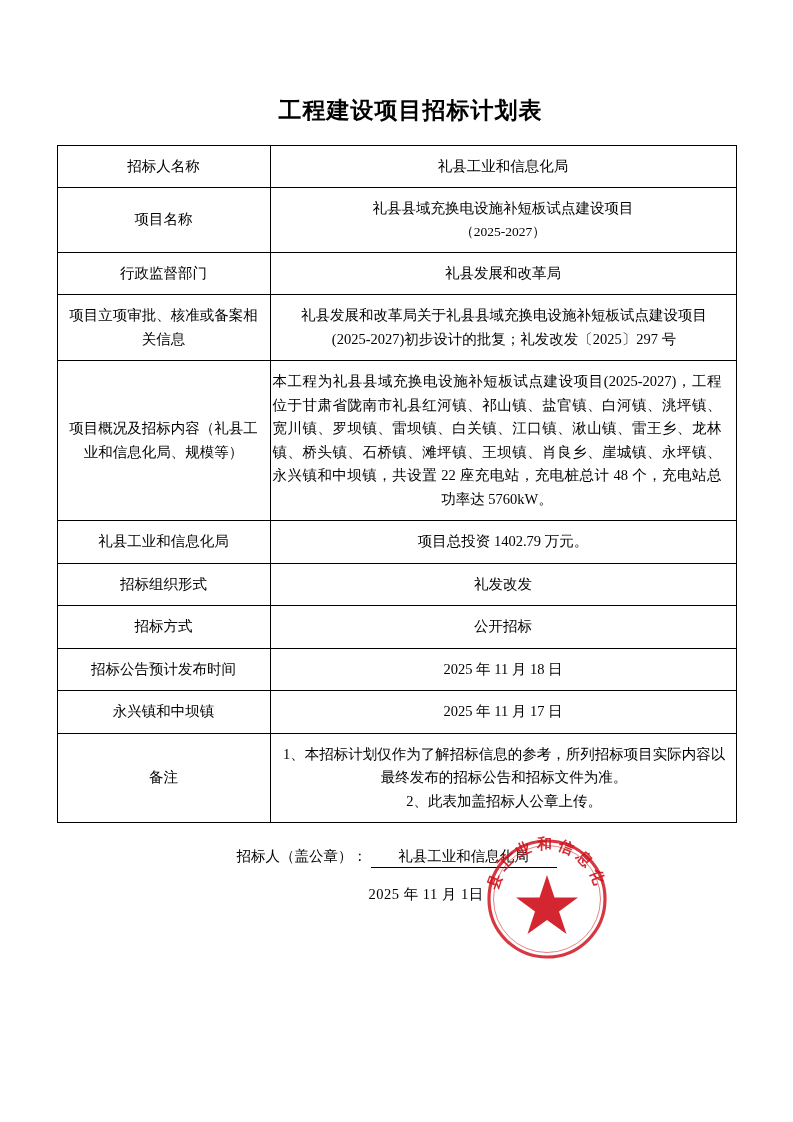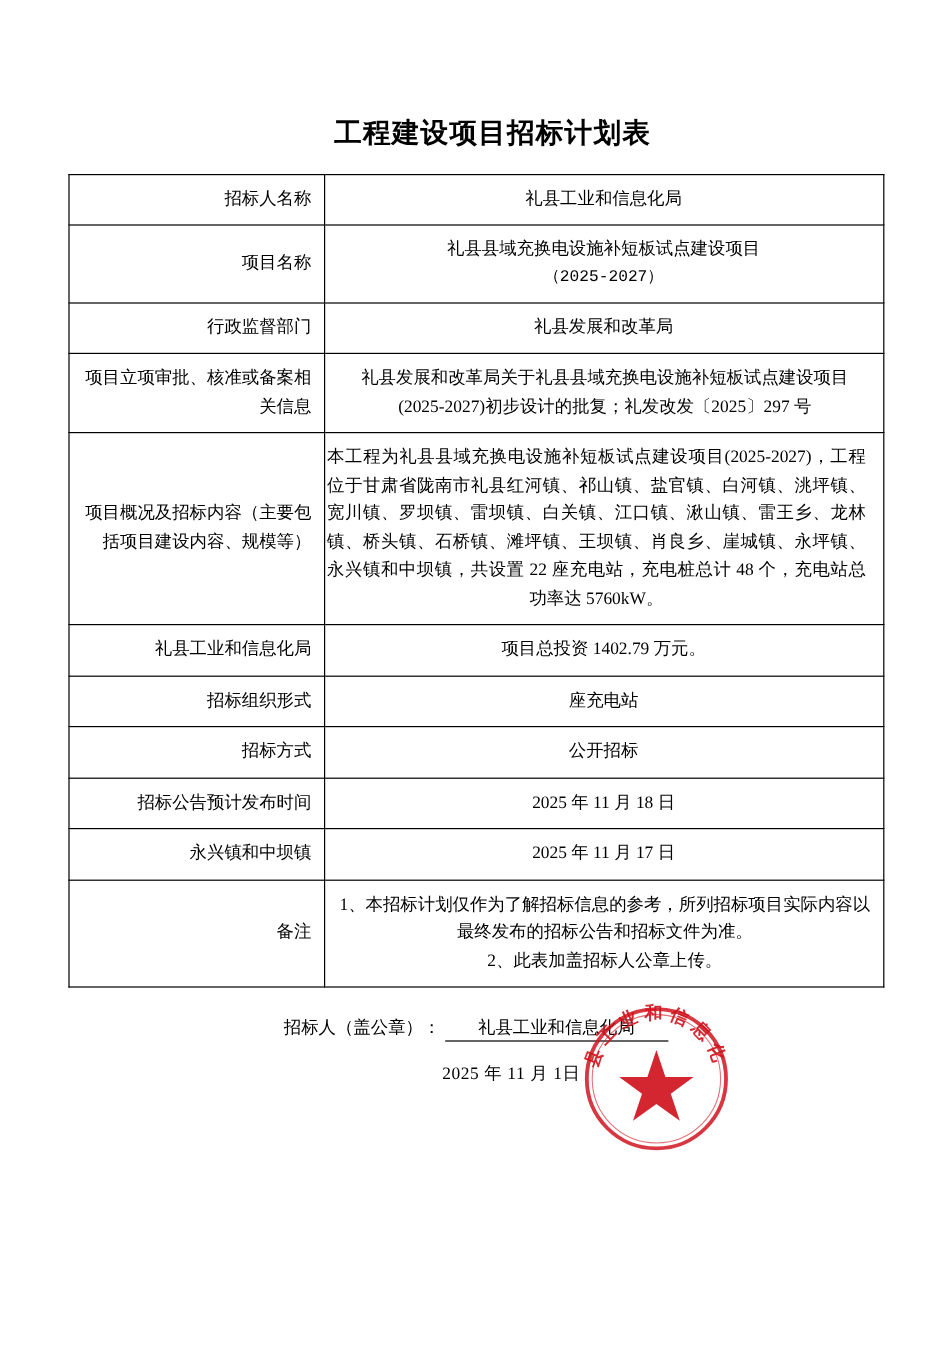--- a/index.html
+++ b/index.html
@@ -40,21 +40,21 @@
   }
   table.plan td {
     border: 1px solid #000000;
     vertical-align: middle;
     font-size: 14.5px;
     line-height: 1.62;
     padding: 9px 10px;
   }
   td.label {
     width: 192px;
-    text-align: right;
+    text-align: center;
     padding: 9px 6px;
   }
   td.value {
     text-align: center;
   }
   td.value.left {
     text-align: center;
     padding-left: 12px;
     padding-right: 10px;
   }
@@ -63,21 +63,20 @@
     text-align-last: center;
     padding-left: 2px;
     padding-right: 14px;
   }
   .label-2line {
     line-height: 1.55;
   }
   .sub-line {
     display: block;
     font-size: 13.5px;
-    font-family: Liberation Mono, monospace;
   }
   .footer {
     width: 680px;
     margin: 0 auto;
     position: relative;
     height: 150px;
   }
   .sign-row {
     position: absolute;
     left: 0;
@@ -137,30 +136,30 @@
       </tr>
       <tr>
         <td class="label">行政监督部门</td>
         <td class="value">礼县发展和改革局</td>
       </tr>
       <tr>
         <td class="label label-2line">项目立项审批、核准或备案相关信息</td>
         <td class="value left">礼县发展和改革局关于礼县县域充换电设施补短板试点建设项目(2025-2027)初步设计的批复；礼发改发〔2025〕297 号</td>
       </tr>
       <tr>
-        <td class="label label-2line">项目概况及招标内容（主要包括项目建设内容、规模等）</td>
+        <td class="label label-2line">项目概况及招标内容（礼县工业和信息化局、规模等）</td>
         <td class="value just">本工程为礼县县域充换电设施补短板试点建设项目(2025-2027)，工程位于甘肃省陇南市礼县红河镇、祁山镇、盐官镇、白河镇、洮坪镇、宽川镇、罗坝镇、雷坝镇、白关镇、江口镇、湫山镇、雷王乡、龙林镇、桥头镇、石桥镇、滩坪镇、王坝镇、肖良乡、崖城镇、永坪镇、永兴镇和中坝镇，共设置 22 座充电站，充电桩总计 48 个，充电站总功率达 5760kW。</td>
       </tr>
       <tr>
         <td class="label">礼县工业和信息化局</td>
         <td class="value">项目总投资 1402.79 万元。</td>
       </tr>
       <tr>
         <td class="label">招标组织形式</td>
-        <td class="value">座充电站</td>
+        <td class="value">礼发改发</td>
       </tr>
       <tr>
         <td class="label">招标方式</td>
         <td class="value">公开招标</td>
       </tr>
       <tr>
         <td class="label">招标公告预计发布时间</td>
         <td class="value">2025 年 11 月 18 日</td>
       </tr>
       <tr>

